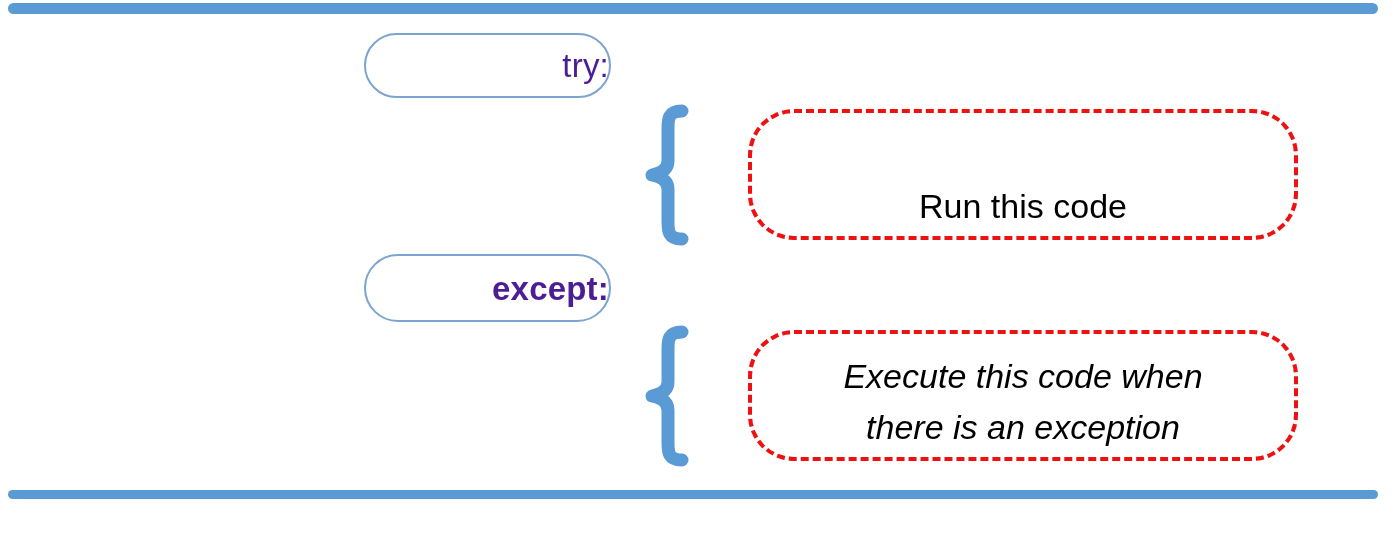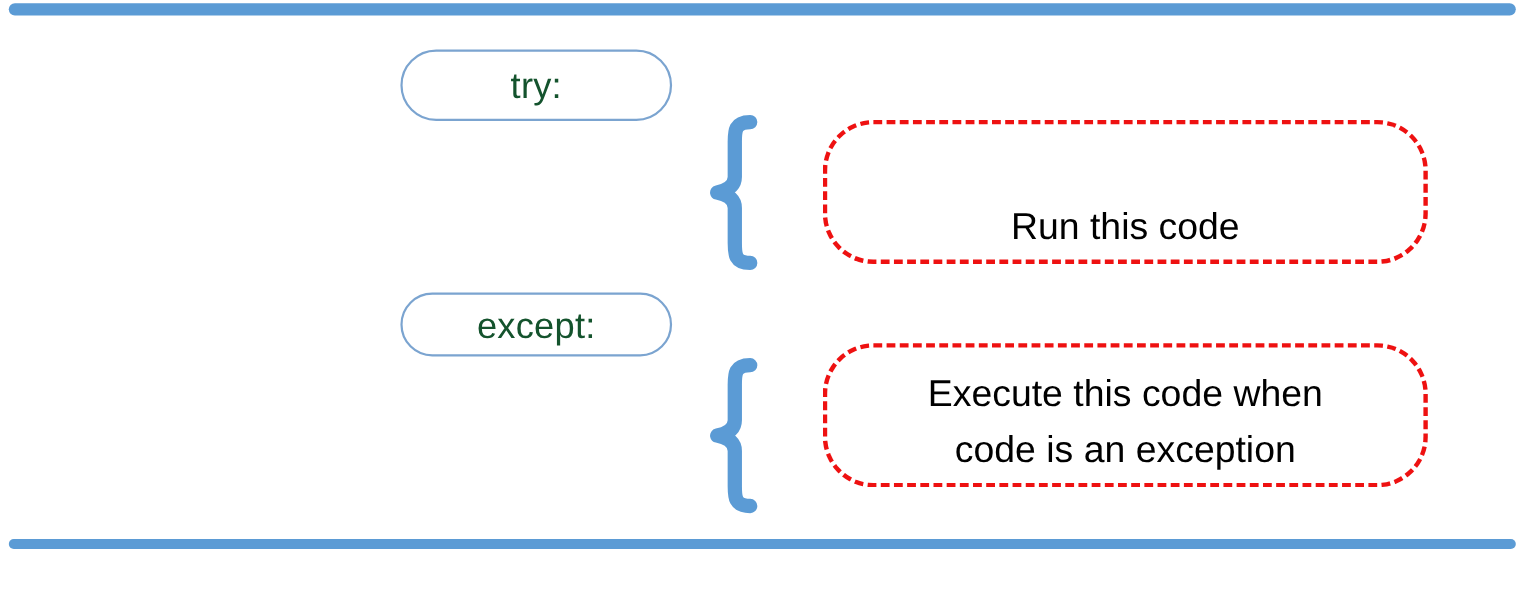--- a/index.html
+++ b/index.html
@@ -41,38 +41,38 @@
 
   
   .pill {
     position: absolute;
     box-sizing: border-box;
     border: 2px solid #7BA4D0;
     background: #ffffff;
     border-radius: 40px;
     display: flex;
     align-items: center;
-    justify-content: center;
-    color: #14532d;
+    justify-content: flex-end;
+    color: #4c1d95;
     font-size: 33px;
     letter-spacing: 0.2px;
     line-height: 1;
-    margin-top: 12px;
   }
   .pill-try {
     left: 364px;
     top: 33px;
     width: 247px;
     height: 65px;
   }
   .pill-except {
     left: 364px;
     top: 254px;
     width: 247px;
-    height: 58px;
+    height: 68px;
+    font-weight: bold;
   }
 
   
   .brace {
     position: absolute;
     width: 54px;
     height: 140px;
   }
   .brace svg {
     display: block;
@@ -106,23 +106,24 @@
     padding: 4px 28px;
   }
   .codebox-run {
     left: 748px;
     top: 109px;
     width: 550px;
     height: 131px;
   }
   .codebox-except {
     left: 748px;
-    top: 312px;
+    top: 330px;
     width: 550px;
     height: 131px;
+    font-style: italic;
   }
   .codebox .line {
     display: block;
   }
 </style>
 </head>
 <body>
 
 <div id="slide">
 
@@ -160,19 +161,19 @@
                C 30 64, 24 68, 14 70
                C 24 72, 30 76, 30 84
                L 30 116
                C 30 126, 30 134, 44 134" fill="none" stroke="#5B9BD5" stroke-width="13" stroke-linecap="round" stroke-linejoin="round"></path>
     </svg>
   </div>
 
   <div class="codebox codebox-except">
     <div>
       <span class="line">Execute this code when</span>
-      <span class="line">code is an exception</span>
+      <span class="line">there is an exception</span>
     </div>
   </div>
 
   <div class="rule rule-bottom"></div>
 
 </div>
 
 </body></html>

